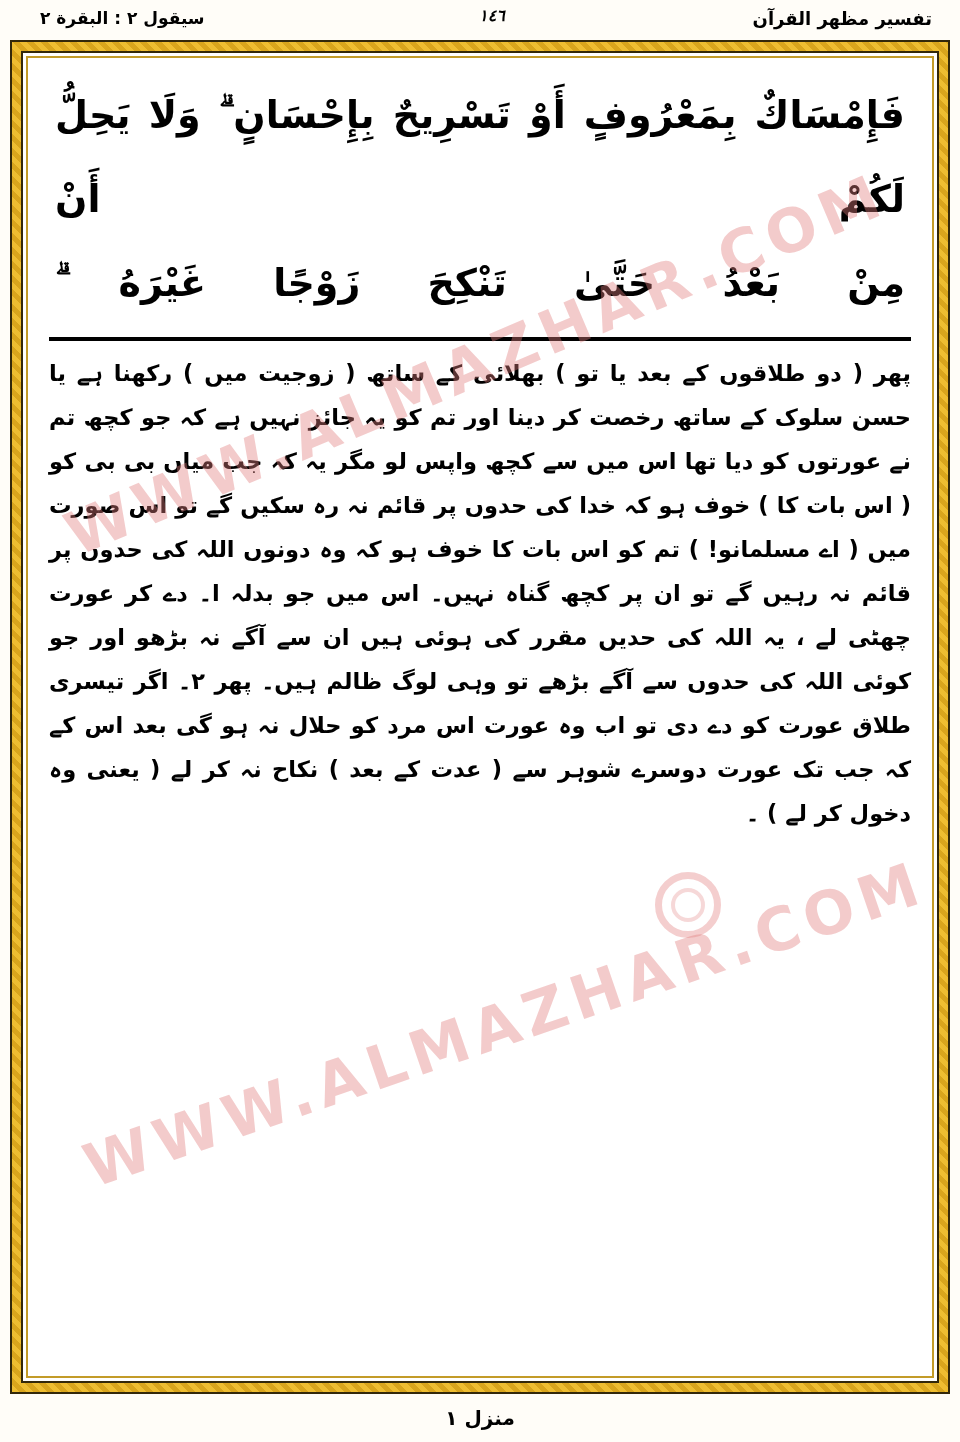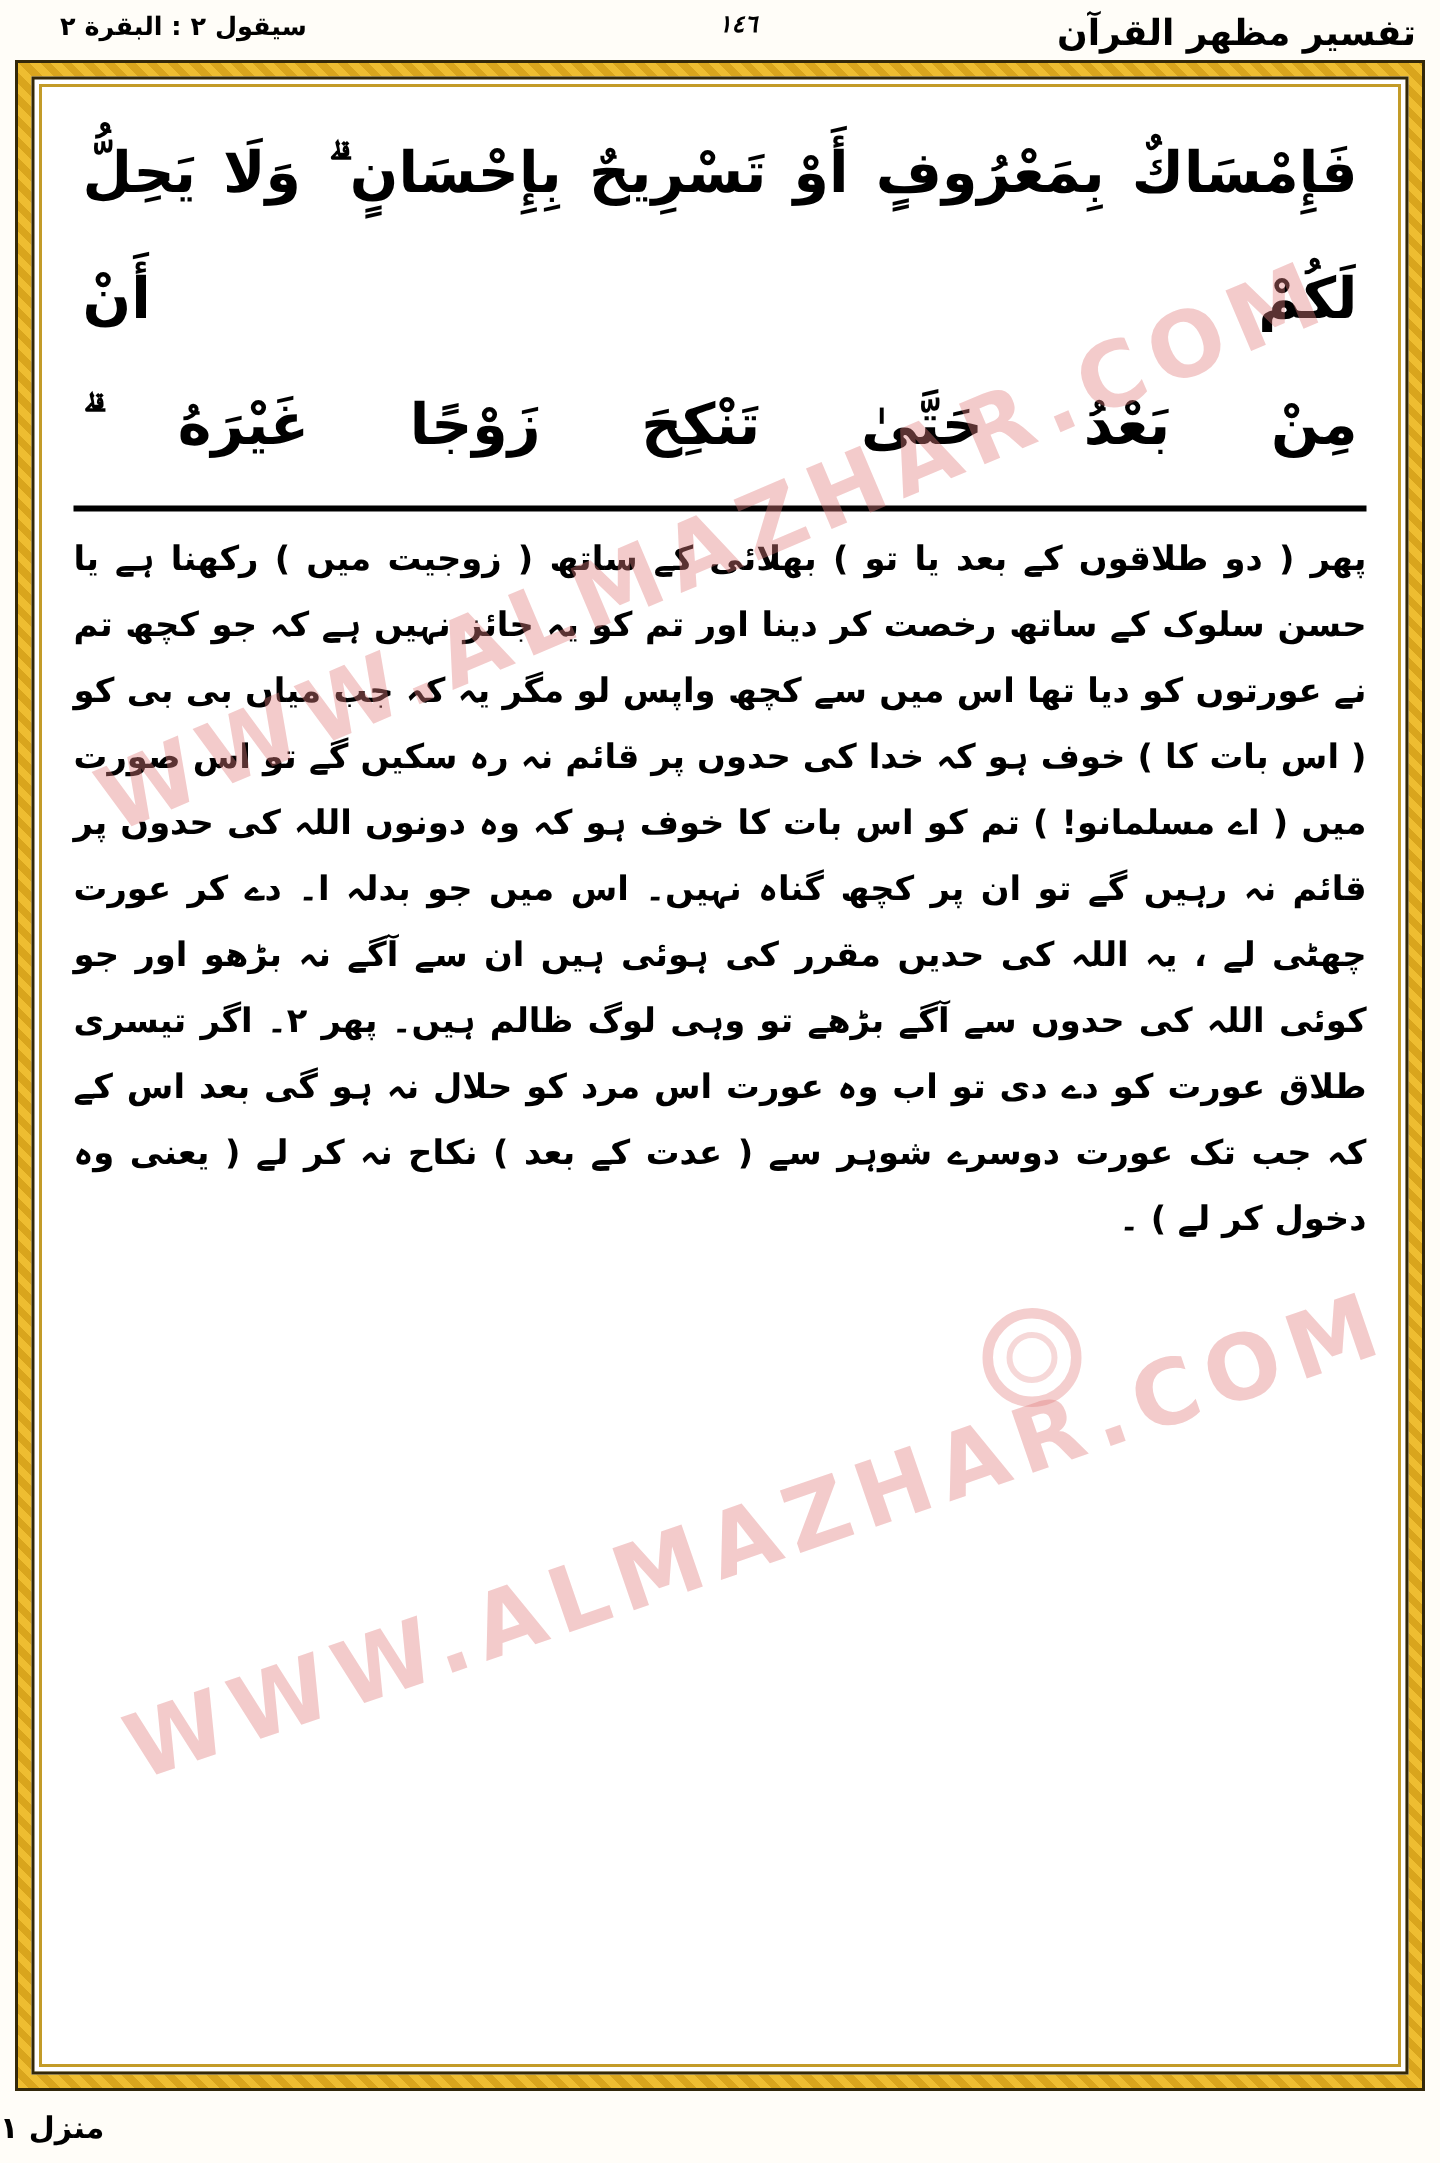--- a/index.html
+++ b/index.html
@@ -12,21 +12,21 @@
     color:#000;
   }
 
   
   .running-head {
     position:absolute; top:6px; left:14px; right:14px; height:28px;
     font-weight:bold; font-size:17px;margin-left:24px;
   }
   .running-head .head-left  { position:absolute; left:2px; top:2px; }
   .running-head .head-center{ position:absolute; left:50%; transform:translateX(-50%); top:0; font-size:16px;font-style:italic; }
-  .running-head .head-right { position:absolute; right:2px; top:2px; font-size:24px; }
+  .running-head .head-right { position:absolute; right:14px; top:2px; font-size:18px; }
 
   
   .frame {
     position:absolute; top:40px; left:10px; right:10px; bottom:48px;
     border:2px solid #33280a;
     background:
       repeating-linear-gradient(45deg, #eebd31 0 5px, #d9a51d 5px 10px);
     padding:9px;
   }
   .frame-inner {
@@ -52,21 +52,21 @@
 
   
   .urdu-par {
     font-size:22.5px; font-weight:bold; line-height:44px;
     text-align:justify; text-justify:inter-word;
   }
 
   
   .page-footer {
     position:absolute; bottom:12px; left:0; right:0;
-    font-weight:bold; font-size:20px;
+    text-align:center; font-weight:bold; font-size:20px;
   }
 
   
   .watermark {
     position:absolute;
     font-size:60px; font-weight:bold; letter-spacing:7px;
     color:rgba(226,125,125,0.40);
     white-space:nowrap; pointer-events:none;
     z-index:5;
   }

